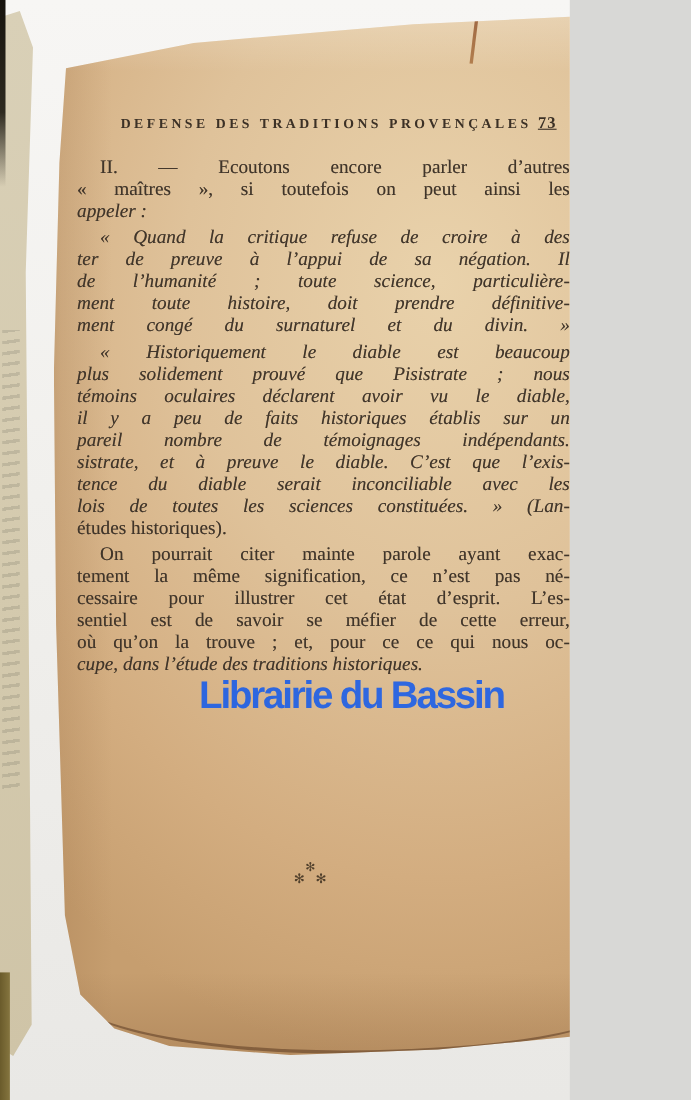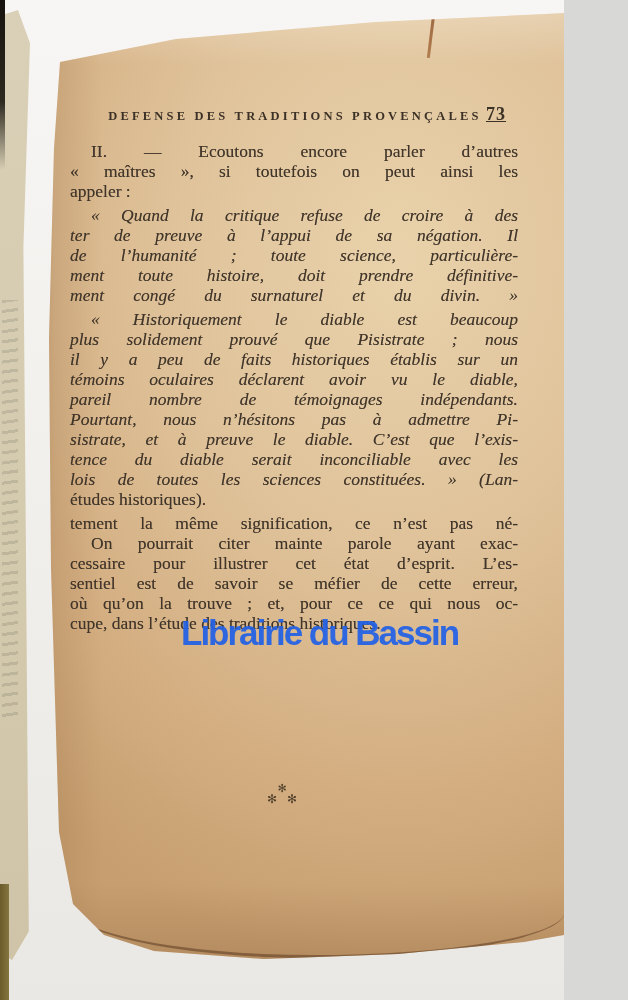--- a/index.html
+++ b/index.html
@@ -1,17 +1,17 @@
 <!DOCTYPE html>
 <html><head>
 <meta charset="utf-8">
 <style>
   html,body{margin:0;padding:0;background:#d8d8d6;}
   .scene{
-    position:relative;width:564px;height:1000px;overflow:hidden;
+    position:relative;width:518px;height:1000px;overflow:hidden;
     background:linear-gradient(180deg,#f7f6f4 0%,#f1f0ed 45%,#e9e8e5 100%);
     font-family:"Liberation Serif",serif;
   }
   
   .facing-page{
     position:absolute;left:0;top:10px;width:30px;height:950px;
     background:linear-gradient(180deg,#d9d0b7 0%,#d4caae 55%,#cfc4a7 100%);
     clip-path:polygon(0 0.6%,60% 0,100% 3.5%,78% 25%,86% 55%,96% 97%,40% 100%,0 99.2%);
   }
   .smudges{
@@ -60,31 +60,31 @@
   }
   
   .running-header{
     position:absolute;left:70px;top:104px;width:448px;
     display:flex;align-items:baseline;color:#3c3126;
   }
   .header-title{
     flex:1;text-align:center;font-size:12.5px;font-weight:bold;
     letter-spacing:3.2px;padding-left:34px;white-space:nowrap;
   }
-  .header-number{font-size:18px;font-weight:bold;letter-spacing:1px;padding-right:12px;text-decoration:underline;}
+  .header-number{font-size:15px;font-weight:bold;letter-spacing:1px;padding-right:12px;text-decoration:underline;}
   
   .text-block{
     position:absolute;left:70px;top:148px;width:448px;
     color:#40352a;font-size:17.5px;line-height:20px;
     text-shadow:0 0 .5px rgba(64,53,42,.5);
   }
   .para{margin:0 0 4px 0;}
   .para.p-italic .tline{font-style:italic;}
   .tline{text-align:justify;text-align-last:justify;text-justify:inter-word;}
-  .tline.last{text-align-last:left;}
+  .tline.last{text-align-last:left;font-style:italic;}
   .tline.first{text-indent:21px;}
   .para .tline.roman-line{font-style:normal;}
   
   .watermark{
     position:absolute;left:181px;top:613px;
     font-family:"Liberation Sans",sans-serif;font-weight:bold;
     font-size:35px;letter-spacing:-2px;white-space:nowrap;
     color:#2161e6;opacity:.93;
   }
   
@@ -123,32 +123,31 @@
         <div class="para p-italic">
           <div class="tline first">« Quand la critique refuse de croire à des</div>
           <div class="tline">ter de preuve à l’appui de sa négation. Il</div>
           <div class="tline">de l’humanité ; toute science, particulière-</div>
           <div class="tline">ment toute histoire, doit prendre définitive-</div>
           <div class="tline">ment congé du surnaturel et du divin. »</div>
         </div>
         <div class="para p-italic">
           <div class="tline first">« Historiquement le diable est beaucoup</div>
           <div class="tline">plus solidement prouvé que Pisistrate ; nous</div>
+          <div class="tline">témoins oculaires déclarent avoir vu le diable,</div>
           <div class="tline">il y a peu de faits historiques établis sur un</div>
-          <div class="tline">témoins oculaires déclarent avoir vu le diable,</div>
           <div class="tline">pareil nombre de témoignages indépendants.</div>
-          <div class="tline">Pourtant, nous n’hésitons pas à admettre Pi-</div>
           <div class="tline">sistrate, et à preuve le diable. C’est que l’exis-</div>
           <div class="tline">tence du diable serait inconciliable avec les</div>
           <div class="tline">lois de toutes les sciences constituées. » (Lan-</div>
           <div class="tline last roman-line">études historiques).</div>
         </div>
         <div class="para p-roman">
+          <div class="tline first">On pourrait citer mainte parole ayant exac-</div>
           <div class="tline">tement la même signification, ce n’est pas né-</div>
-          <div class="tline first">On pourrait citer mainte parole ayant exac-</div>
           <div class="tline">cessaire pour illustrer cet état d’esprit. L’es-</div>
           <div class="tline">sentiel est de savoir se méfier de cette erreur,</div>
           <div class="tline">où qu’on la trouve ; et, pour ce ce qui nous oc-</div>
           <div class="tline last">cupe, dans l’étude des traditions historiques.</div>
         </div>
       </div>
 
     <div class="fleuron" style="position:absolute;left:225px;top:776px;">
       <div class="f-top">✻</div>
       <div class="f-bottom">✻ ✻</div>

